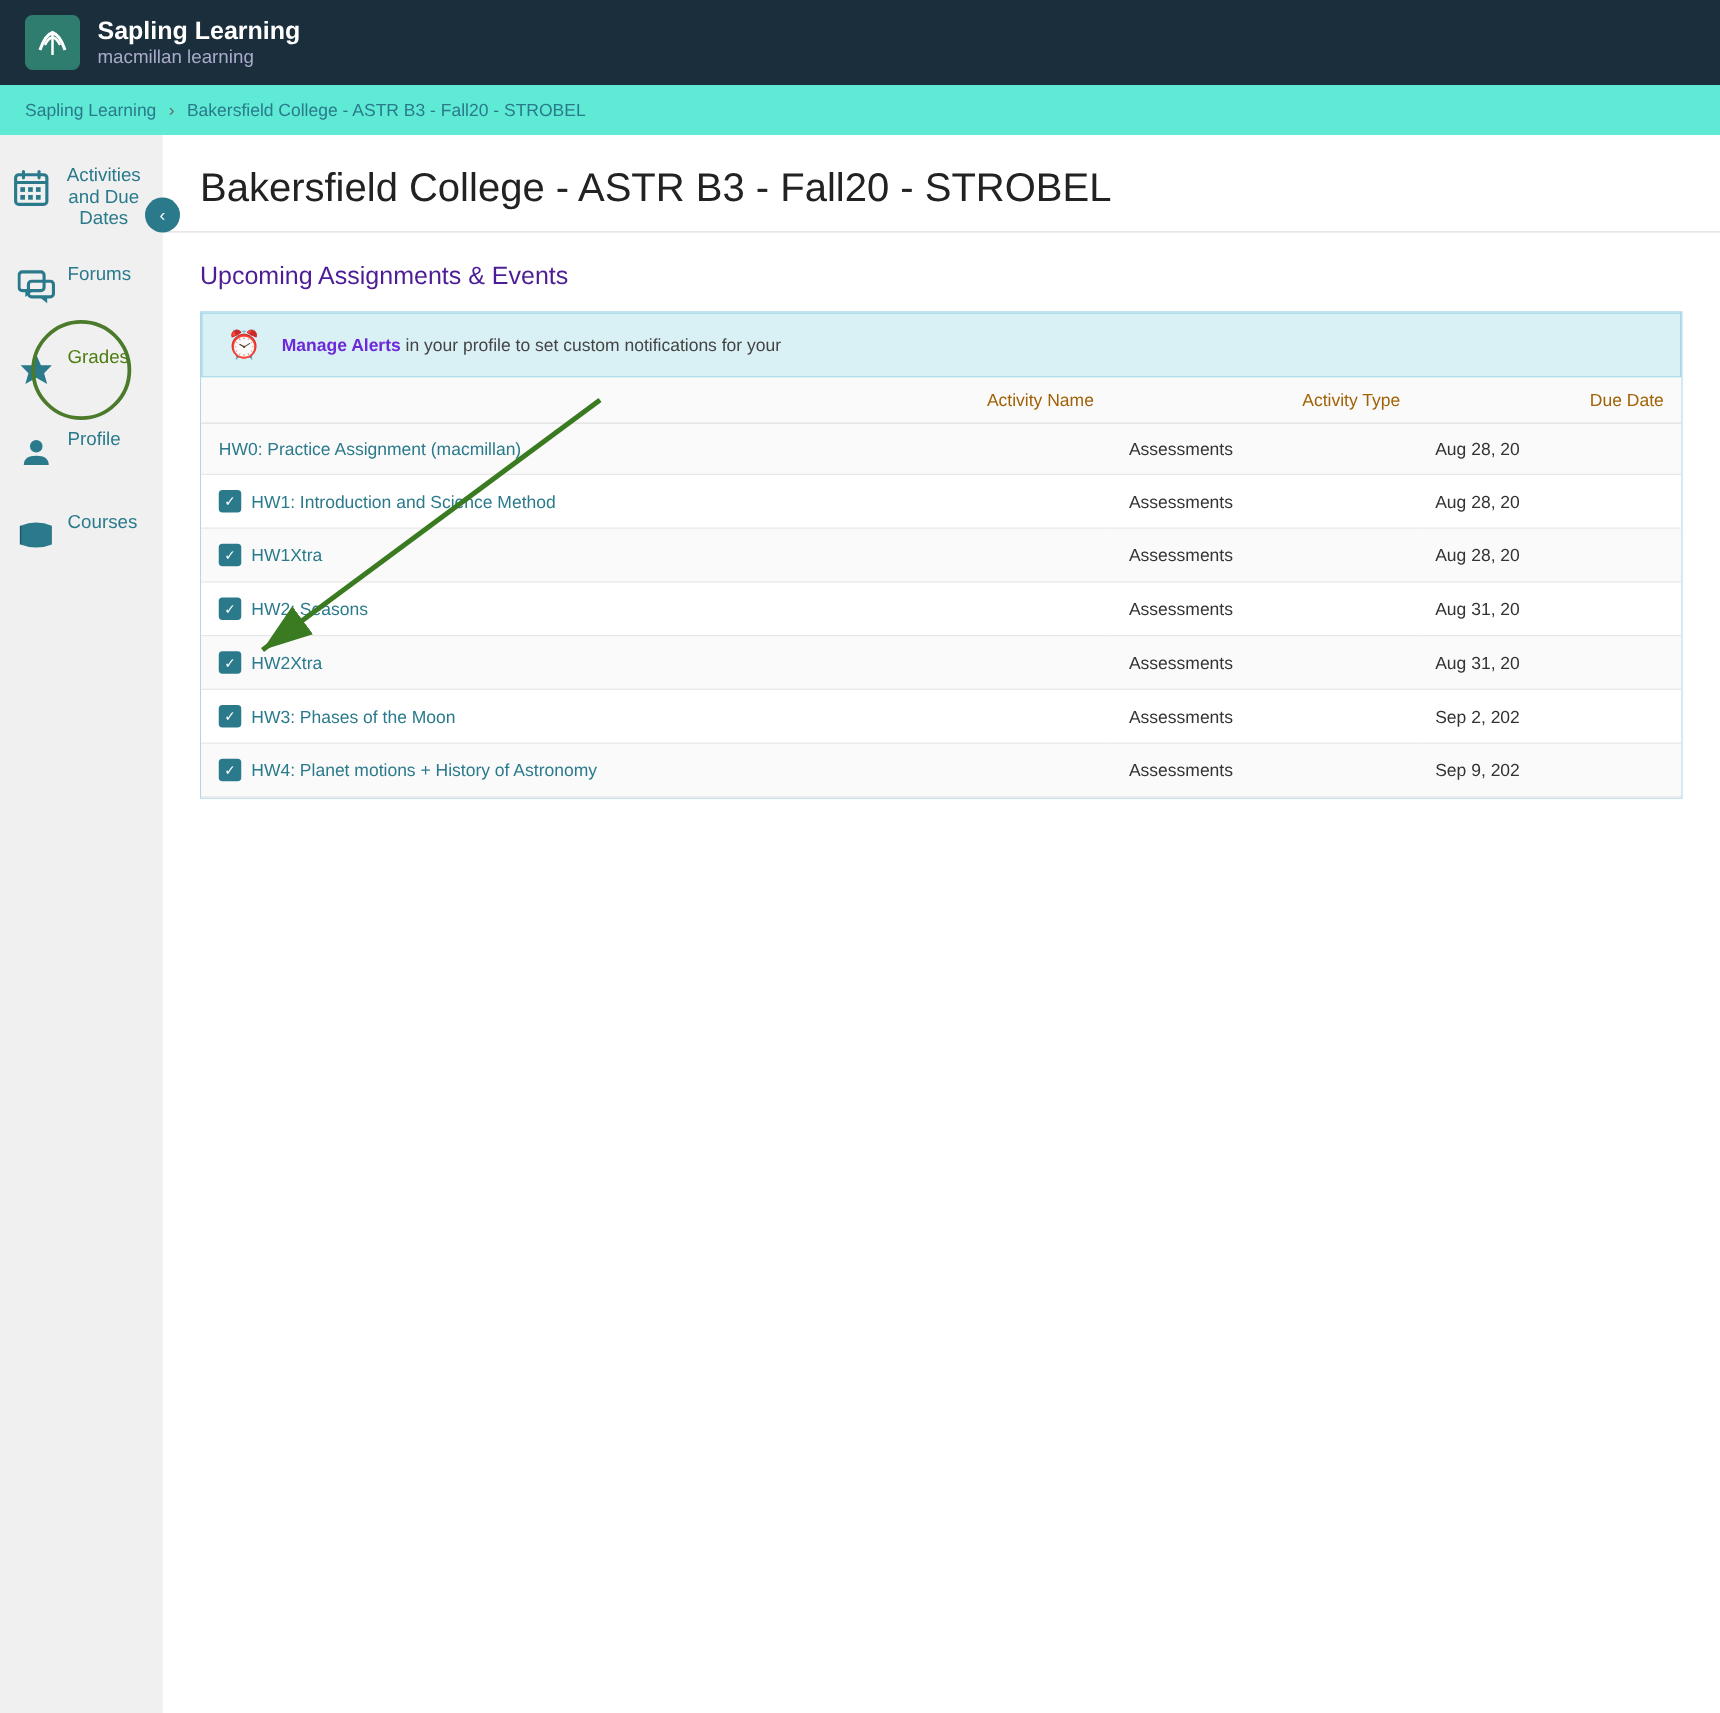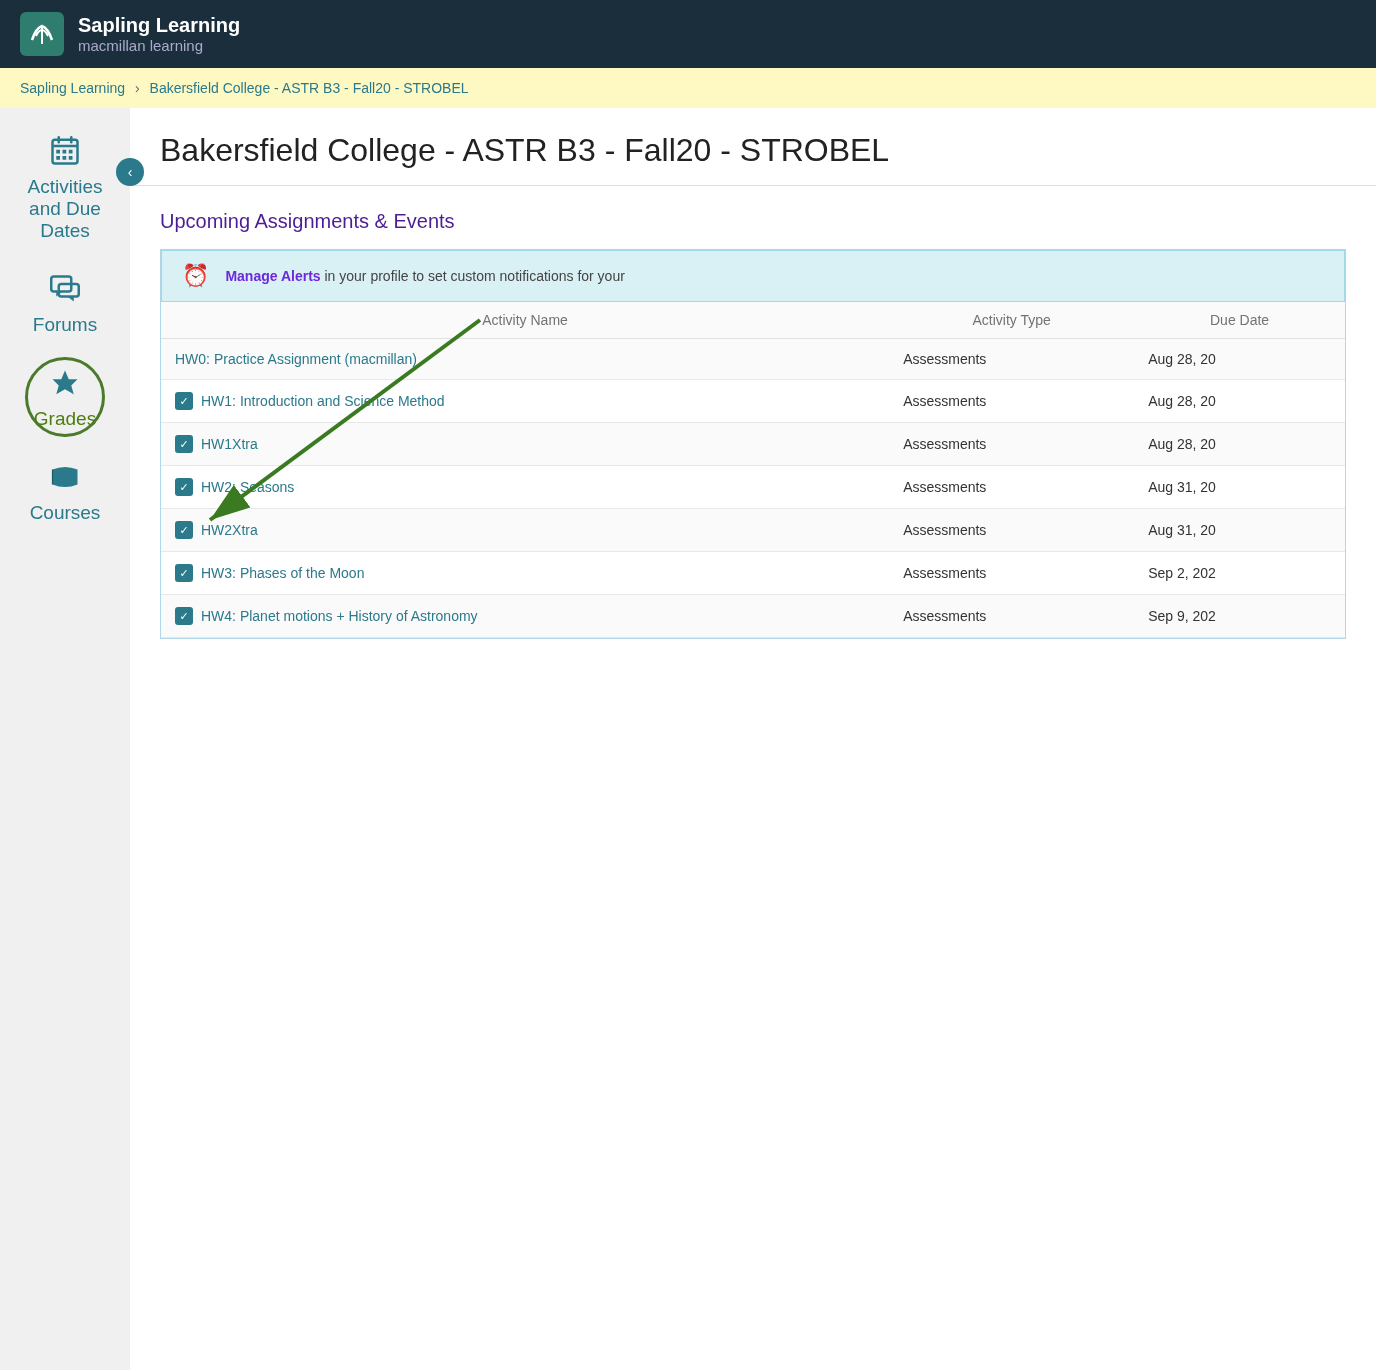--- a/index.html
+++ b/index.html
@@ -25,21 +25,21 @@
     .logo-icon svg { width: 32px; height: 32px; }
     .logo-text { color: white; }
     .logo-text .main { font-size: 20px; font-weight: bold; }
     .logo-text .sub { font-size: 15px; color: #aac; }
 
     
     .breadcrumb {
       padding: 12px 20px;
       font-size: 14px;
       color: #2a7a8c;
-      background: #fef9c3;
+      background: #5eead4;
     }
     .breadcrumb a { color: #2a7a8c; text-decoration: none; }
     .breadcrumb .sep { color: #666; margin: 0 6px; }
 
     
     .main-layout {
       display: flex;
       min-height: calc(1370px - 90px);
     }
 
@@ -50,28 +50,26 @@
       background: #f0f0f0;
       padding: 10px 0;
       display: flex;
       flex-direction: column;
       align-items: center;
       gap: 0;
       position: relative;
     }
     .sidebar-item {
       display: flex;
-      flex-direction: column;
-      align-items: center;
       padding: 14px 10px;
       cursor: pointer;
       width: 100%;
       text-align: center;
       color: #2a7a8c;
-      font-size: 19px;
+      font-size: 15px;
       gap: 6px;
       text-decoration: none;
     }
     .sidebar-item .icon-wrap {
       width: 38px;
       height: 38px;
       display: flex;
       align-items: center;
       justify-content: center;
       color: #2a7a8c;
@@ -161,22 +159,22 @@
     .assignments-table {
       width: 100%;
       border-collapse: collapse;
       font-size: 14px;
     }
     .assignments-table thead tr {
       background: #f5f5f5;
     }
     .assignments-table th {
       padding: 10px 14px;
-      text-align: center;
-      color: #737373;
+      text-align: right;
+      color: #a16207;
       font-weight: normal;
       border-bottom: 1px solid #e0e0e0;
     }
     .assignments-table td {
       padding: 12px 14px;
       border-bottom: 1px solid #e8e8e8;
       color: #333;
     }
     .assignments-table tr:nth-child(odd) { background: #fafafa; }
     .assignments-table tr:nth-child(even) { background: white; }
@@ -277,20 +275,29 @@
     <a class="sidebar-item grades-item" href="#">
       <div class="grades-circle"></div>
       <div class="icon-wrap">
         <svg viewBox="0 0 24 24" xmlns="http://www.w3.org/2000/svg">
           <polygon points="12,2 15,9 22,9 17,14 19,21 12,17 5,21 7,14 2,9 9,9" fill="#2a7a8c"></polygon>
         </svg>
       </div>
       <span style="color:#4d7c0f;">Grades</span>
     </a>
 
+    <a class="sidebar-item" href="#">
+      <div class="icon-wrap">
+        <svg viewBox="0 0 24 24" xmlns="http://www.w3.org/2000/svg">
+          <circle cx="12" cy="8" r="4" fill="#2a7a8c"></circle>
+          <path d="M4 20 Q4 14 12 14 Q20 14 20 20" fill="#2a7a8c"></path>
+        </svg>
+      </div>
+      <span style="color:#2a7a8c;">Profile</span>
+    </a>
 
     <a class="sidebar-item" href="#">
       <div class="icon-wrap">
         <svg viewBox="0 0 24 24" xmlns="http://www.w3.org/2000/svg">
           <path d="M2 6 Q12 2 22 6 L22 18 Q12 22 2 18 Z" fill="#2a7a8c"></path>
           <path d="M2 6 L2 18" stroke="#1a5a6a" stroke-width="1"></path>
         </svg>
       </div>
       <span style="color:#2a7a8c;">Courses</span>
     </a>

